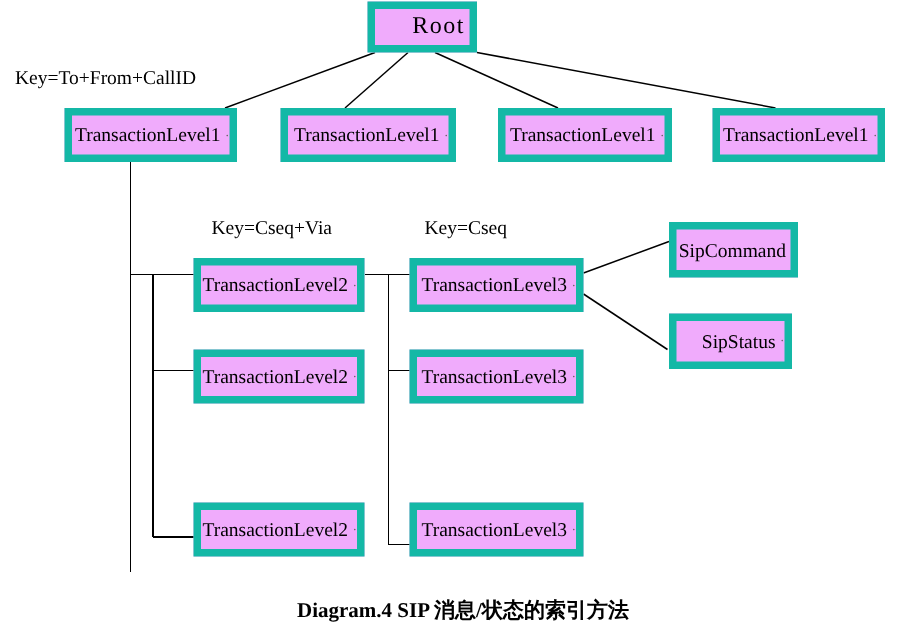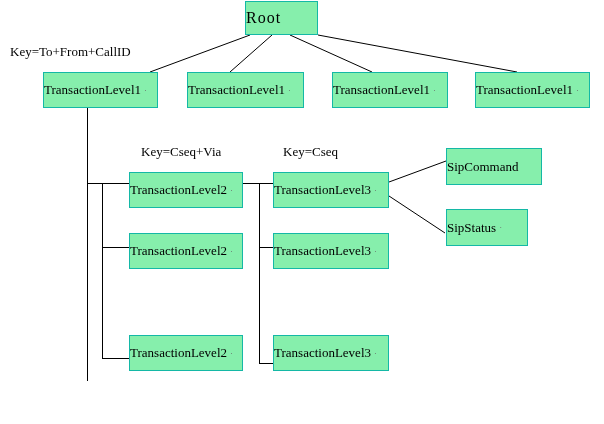--- a/index.html
+++ b/index.html
@@ -9,23 +9,23 @@
     background:#ffffff;
     font-family:"Liberation Serif","DejaVu Serif",serif;
     color:#000000;
     overflow:hidden;
   }
   #wires{position:absolute;left:0;top:0;width:604px;height:424px;}
   #wires line{stroke:#000000;stroke-width:1;}
   .node{
     position:absolute;
     box-sizing:border-box;
-    border:1px solid #14b8a6;
-    background:#86efac;
-    display:flex;align-items:center;justify-content:flex-start;
+    border:5px solid #14b8a6;
+    background:#f0abfc;
+    display:flex;align-items:center;justify-content:flex-end;
     font-size:13px;
     white-space:nowrap;
   }
   .node .mark{
     font-size:9px;color:#666666;margin-left:3px;line-height:1;
   }
   .node.root{font-size:16px;letter-spacing:1px;}
   .keylabel{
     position:absolute;
     font-size:13px;
@@ -109,23 +109,24 @@
   </div>
   <div class="node" style="left:273px;top:233px;width:116px;height:36px;">
     <span>TransactionLevel3</span>
       <span class="mark">·</span>
   </div>
   <div class="node" style="left:273px;top:335px;width:116px;height:36px;">
     <span>TransactionLevel3</span>
       <span class="mark">·</span>
   </div>
 
-  <div class="node" style="left:446px;top:148px;width:96px;height:37px;">
+  <div class="node" style="left:446px;top:148px;width:86px;height:37px;">
     <span>SipCommand</span>
       <span class="mark"></span>
   </div>
   <div class="node" style="left:446px;top:209px;width:82px;height:37px;">
     <span>SipStatus</span>
       <span class="mark">·</span>
   </div>
 
+  <div class="caption" style="left:198px;top:398px;">Diagram.4 SIP 消息/状态的索引方法</div>
 
 </div>
 
 </body></html>

